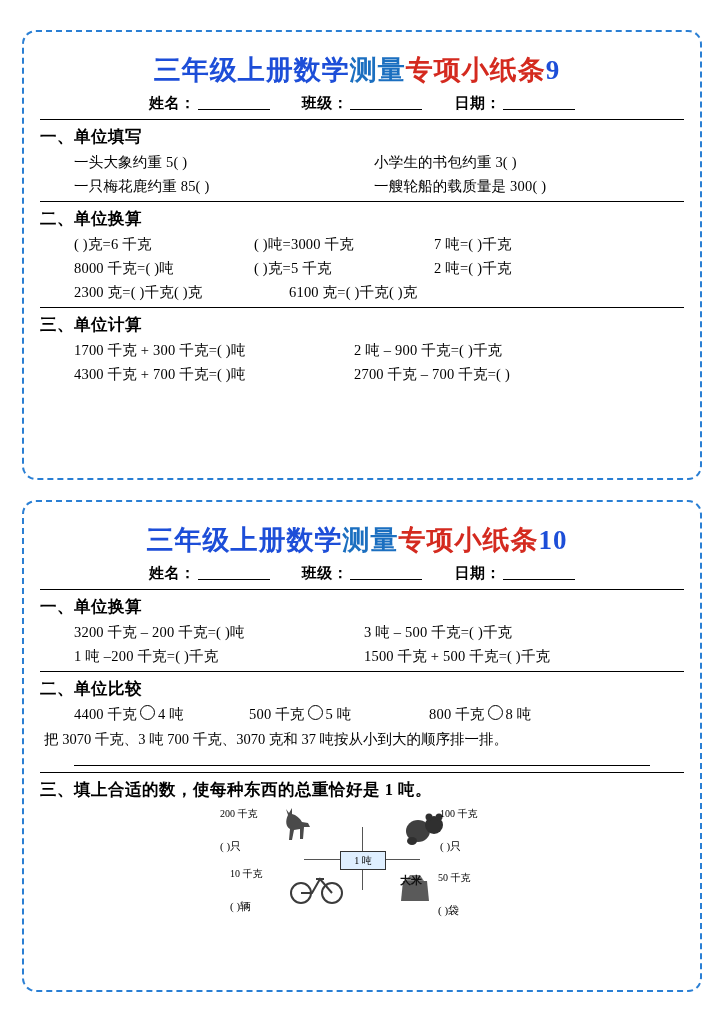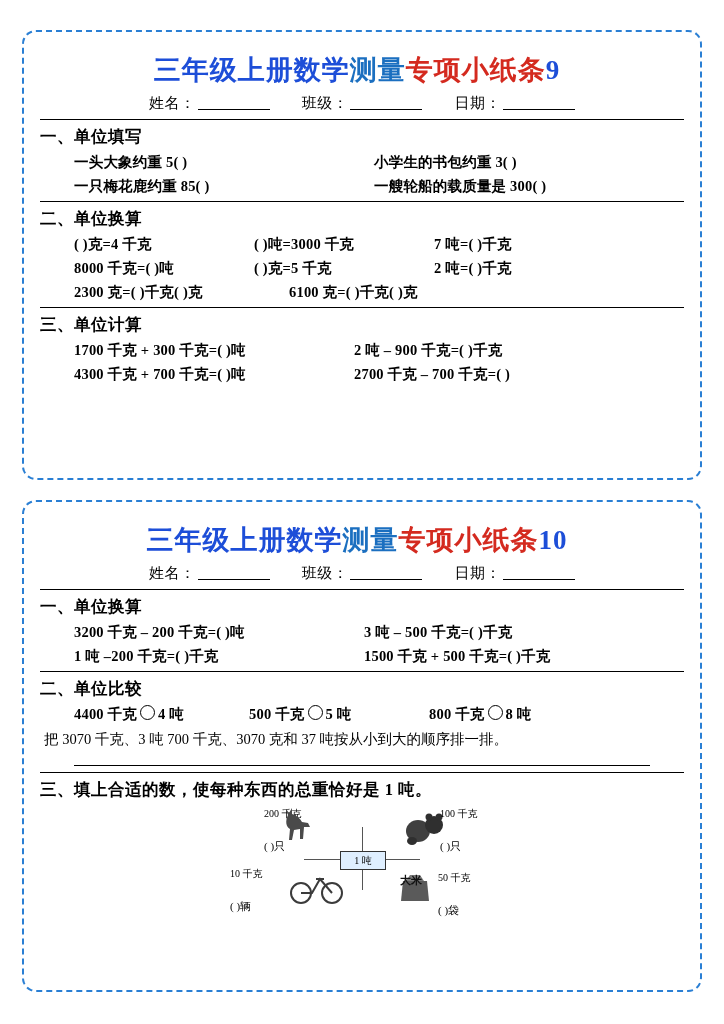--- a/index.html
+++ b/index.html
@@ -61,21 +61,21 @@
     margin-left: -12px;
     margin-bottom: 6px;
     position: relative;
     z-index: -1;
   }
 
   
   .meta-row {
     text-align: center;
     font-size: 15px;
-    font-weight: normal;
+    font-weight: bold;
     margin: 6px 0 6px 0;
     letter-spacing: 0.5px;
   }
   .meta-item { display: inline-block; margin: 0 14px; }
   .blank-line {
     display: inline-block;
     width: 72px;
     border-bottom: 1.5px solid #000;
     height: 14px;
     vertical-align: -2px;
@@ -93,21 +93,21 @@
     border-top: 1.3px solid #000;
     margin: 2px 0 4px 0;
   }
   .qrow {
     font-size: 14.5px;
     margin: 5px 0 5px 0;
     padding-left: 34px;
     white-space: nowrap;
     letter-spacing: 0.2px;
   }
-  .col2 { display: inline-block; font-weight: bold; }
+  .col2 { display: inline-block; }
 
   .free-row {
     font-size: 14.5px;
     margin: 6px 0 2px 0;
     padding-left: 4px;
     white-space: nowrap;
   }
   .answer-rule {
     border: none;
     border-top: 1.2px solid #000;
@@ -183,21 +183,21 @@
     <div class="qrow">
       <span class="col2" style="width:300px">一头大象约重 5(      )</span><span class="col2">小学生的书包约重 3(      )</span>
     </div>
     <div class="qrow">
       <span class="col2" style="width:300px">一只梅花鹿约重 85(      )</span><span class="col2">一艘轮船的载质量是 300(      )</span>
     </div>
     <hr class="hr">
 
     <div class="section-head">二、单位换算</div>
     <div class="qrow">
-      <span class="col2" style="width:180px">(    )克=4 千克</span><span class="col2" style="width:180px">(    )吨=3000 千克</span><span class="col2">7 吨=(    )千克</span>
+      <span class="col2" style="width:180px">(    )克=6 千克</span><span class="col2" style="width:180px">(    )吨=3000 千克</span><span class="col2">7 吨=(    )千克</span>
     </div>
     <div class="qrow">
       <span class="col2" style="width:180px">8000 千克=(    )吨</span><span class="col2" style="width:180px">(    )克=5 千克</span><span class="col2">2 吨=(    )千克</span>
     </div>
     <div class="qrow">
       <span class="col2" style="width:215px">2300 克=(    )千克(    )克</span><span class="col2">6100 克=(    )千克(    )克</span>
     </div>
     <hr class="hr">
 
     <div class="section-head">三、单位计算</div>
@@ -244,21 +244,21 @@
     <div class="pic-area">
       <div class="pic-inner">
 
         <div class="line-conn" style="left:92px; top:54px; width:40px;"></div>
         <div class="line-conn" style="left:168px; top:54px; width:40px;"></div>
         <div class="vline" style="left:150px; top:22px; height:24px;"></div>
         <div class="vline" style="left:150px; top:63px; height:22px;"></div>
 
         <div class="center-box">1 吨</div>
 
-        <div class="tag" style="left:8px; top:2px;margin-left:44px;">
+        <div class="tag" style="left:8px; top:2px;">
           <span>200 千克</span>
           <span class="ans">(    )只</span>
         </div>
         <svg class="silhouette" style="left:62px; top:0px;" width="44" height="44" viewBox="0 0 44 44">
           <path fill="#4a4a4a" d="M14 10 L12 4 L15 8 L18 3 L18 9 C22 10 26 13 28 17 L34 18 L36 22 L30 22 L29 34 L26 34 L26 24 L20 25 L18 35 L15 35 L16 24 C12 22 11 16 14 10 Z"></path>
         </svg>
 
         <svg class="silhouette" style="left:192px; top:6px;" width="42" height="36" viewBox="0 0 42 36">
           <ellipse cx="14" cy="20" rx="12" ry="11" fill="#3f3f3f"></ellipse>
           <circle cx="30" cy="14" r="9" fill="#2f2f2f"></circle>

